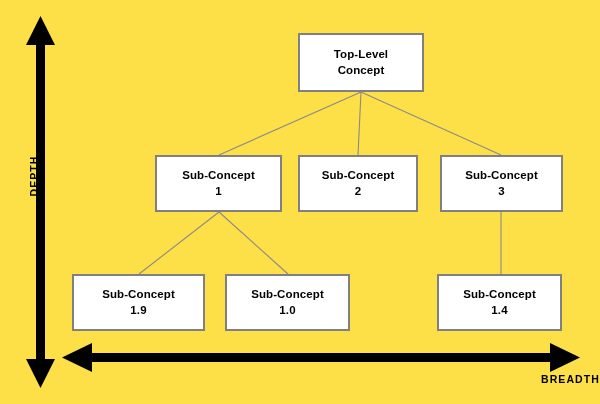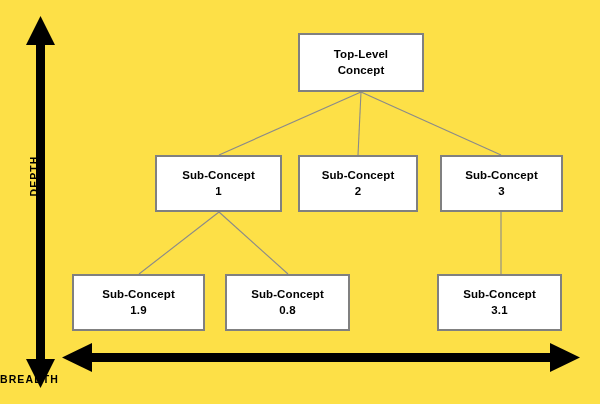--- a/index.html
+++ b/index.html
@@ -64,21 +64,21 @@
     top: 170px;
     width: 60px;
     text-align: center;
     transform: rotate(-90deg);
     transform-origin: center center;
   }
   #breadth-label {
     left: 0px;
     top: 373px;
     width: 600px;
-    text-align: left;
+    text-align: right;
   }
 </style>
 </head>
 <body>
 
 <div id="canvas">
 
   <svg id="connectors" viewBox="0 0 600 404" xmlns="http://www.w3.org/2000/svg">
 
     <g stroke="#8a8a8a" stroke-width="1.1" fill="none">
@@ -123,25 +123,25 @@
     <span class="l2">3</span>
   </div>
 
   <div class="box" id="box-sc11">
     <span class="l1">Sub-Concept</span>
     <span class="l2">1.9</span>
   </div>
 
   <div class="box" id="box-sc12">
     <span class="l1">Sub-Concept</span>
-    <span class="l2">0.8</span>
+    <span class="l2">1.0</span>
   </div>
 
   <div class="box" id="box-sc31">
     <span class="l1">Sub-Concept</span>
-    <span class="l2">3.1</span>
+    <span class="l2">1.4</span>
   </div>
 
   <div class="axis-label" id="depth-label">DEPTH</div>
 
   <div class="axis-label" id="breadth-label">BREADTH</div>
 
 </div>
 
 </body></html>

